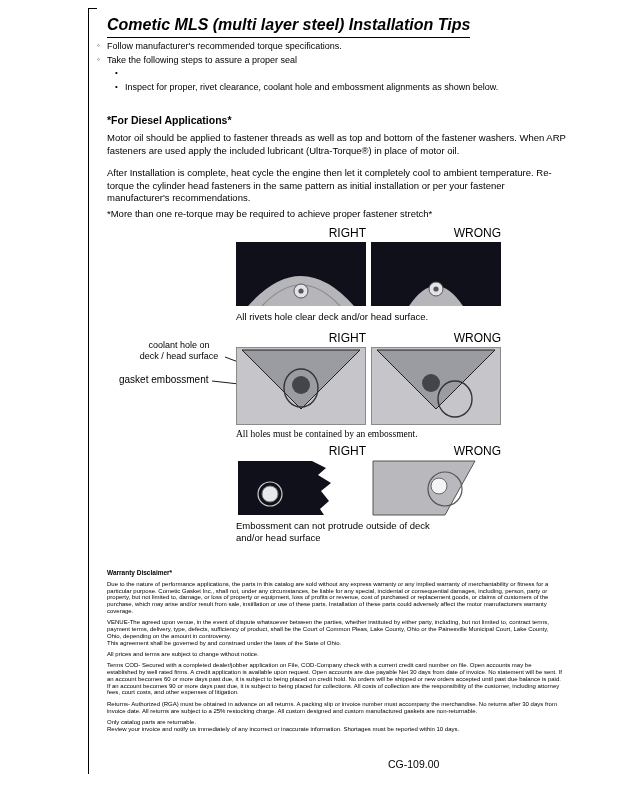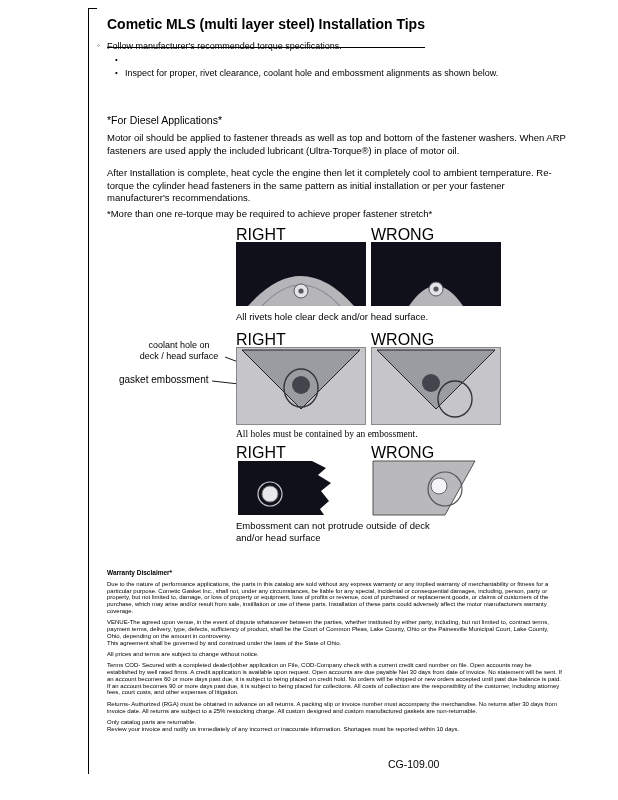--- a/index.html
+++ b/index.html
@@ -1,32 +1,32 @@
 <!DOCTYPE html>
 <html><head>
 <meta charset="utf-8">
 <style>
   html,body{margin:0;padding:0;background:#fff;}
   .page{position:relative;width:618px;height:800px;background:#fff;color:#000;
         font-family:"Liberation Sans","DejaVu Sans",sans-serif;overflow:hidden;}
   .left-rule{position:absolute;left:88px;top:8px;width:1px;height:766px;background:#000;}
   .top-tick{position:absolute;left:88px;top:8px;width:9px;height:1px;background:#000;}
-  .title{position:absolute;left:107px;top:16px;font-size:14px;font-weight:bold;
-         display:inline-block;border-bottom:1.5px solid #000;padding-bottom:15px;}
+  .title{position:absolute;left:107px;top:16px;font-size:16px;font-weight:bold;
+         display:inline-block;border-bottom:1.5px solid #000;padding-bottom:3px;font-style:italic;}
   .tips{position:absolute;left:97px;top:41px;width:472px;font-size:9px;line-height:10px;}
   .tip-row{display:flex;margin-bottom:3.5px;}
   .tip-row.sub{margin-left:18px;}
   .marker{width:10px;flex:0 0 10px;font-size:8px;}
   .marker.open::before{content:"◦";}
   .marker.fill::before{content:"•";}
-  .diesel-heading{position:absolute;left:107px;top:114px;font-size:10.5px;font-weight:normal;}
+  .diesel-heading{position:absolute;left:107px;top:114px;font-size:10.5px;font-weight:bold;}
   .diesel-p1{position:absolute;left:107px;top:132px;width:462px;font-size:9.5px;line-height:12.5px;}
   .diesel-p2{position:absolute;left:107px;top:167px;width:462px;font-size:9.5px;line-height:12.5px;}
   .diesel-note{position:absolute;left:107px;top:208px;font-size:9.5px;}
-  .dhdr{position:absolute;width:130px;text-align:left;font-size:16px;}
+  .dhdr{position:absolute;width:130px;text-align:right;font-size:12px;}
   .hdr-r1-right{left:236px;top:226px;}  .hdr-r1-wrong{left:371px;top:226px;}
   .hdr-r2-right{left:236px;top:331px;}  .hdr-r2-wrong{left:371px;top:331px;}
   .hdr-r3-right{left:236px;top:444px;}  .hdr-r3-wrong{left:371px;top:444px;}
   .dimg{position:absolute;line-height:0;}
   .img-r1-right{left:236px;top:242px;}  .img-r1-wrong{left:371px;top:242px;}
   .img-r2-right{left:236px;top:347px;}  .img-r2-wrong{left:371px;top:347px;}
   .img-r3-right{left:236px;top:459px;}  .img-r3-wrong{left:371px;top:459px;}
   .cap{position:absolute;font-size:9.5px;line-height:12px;}
   .cap-r1{left:236px;top:311px;}
   .cap-r2{left:236px;top:428px;font-family:Liberation Serif, serif;}
@@ -47,20 +47,24 @@
 <div class="page">
   <div class="left-rule"></div>
   <div class="top-tick"></div>
 
   <div class="title">Cometic MLS (multi layer steel) Installation Tips</div>
 
   <div class="tips">
     <div class="tip-row">
       <span class="marker open"></span>
       <span>Follow manufacturer's recommended torque specifications.</span>
+    </div>
+    <div class="tip-row">
+      <span class="marker open"></span>
+      <span>Take the following steps to assure a proper seal</span>
     </div>
     <div class="tip-row sub">
       <span class="marker fill"></span>
     </div>
     <div class="tip-row sub">
       <span class="marker fill"></span>
       <span>Inspect for proper, rivet clearance, coolant hole and embossment alignments as shown below.</span>
     </div>
   </div>
 

